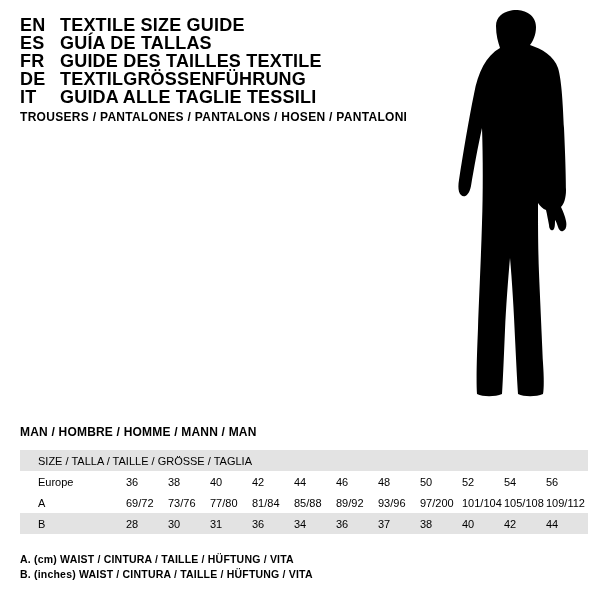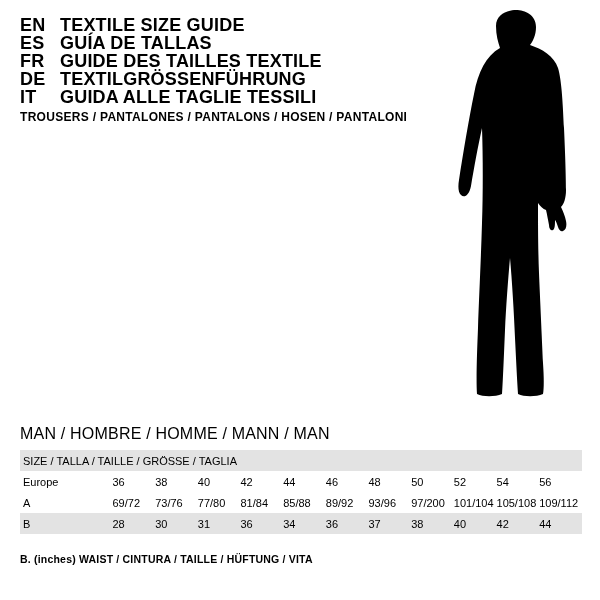--- a/index.html
+++ b/index.html
@@ -61,22 +61,22 @@
     position: absolute;
     left: 30px;
     top: 0px;
   }
 
   
   #man-title {
     position: absolute;
     left: 20px;
     top: 425px;
-    font-size: 16px;
-    font-weight: normal;
+    font-size: 12px;
+    font-weight: bold;
     letter-spacing: 0.2px;
   }
 
   #size-table {
     position: absolute;
     left: 20px;
     top: 450px;
     width: 562px;
     border-collapse: collapse;
     font-size: 11px;
@@ -86,21 +86,21 @@
     padding: 2px 0 2px 0;
     height: 17px;
     vertical-align: middle;
     white-space: nowrap;
   }
   #size-table tr.shaded td {
     background: #e3e3e3;
   }
   #size-table td.label {
     width: 88px;
-    padding-left: 3px;
+    padding-left: 18px;
     margin-left: 40px;
   }
   #size-table td.val {
     width: 42px;
     text-align: left;
     margin-left: 16px;
   }
 
   
   #footnotes {
@@ -243,14 +243,15 @@
       <td class="val">37</td>
       <td class="val">38</td>
       <td class="val">40</td>
       <td class="val">42</td>
       <td class="val">44</td>
     </tr>
   </tbody>
 </table>
 
 <div id="footnotes">
+  <div>A. (cm) WAIST / CINTURA / TAILLE / HÜFTUNG / VITA</div>
   <div>B. (inches) WAIST / CINTURA / TAILLE / HÜFTUNG / VITA</div>
 </div>
 
 </body></html>

